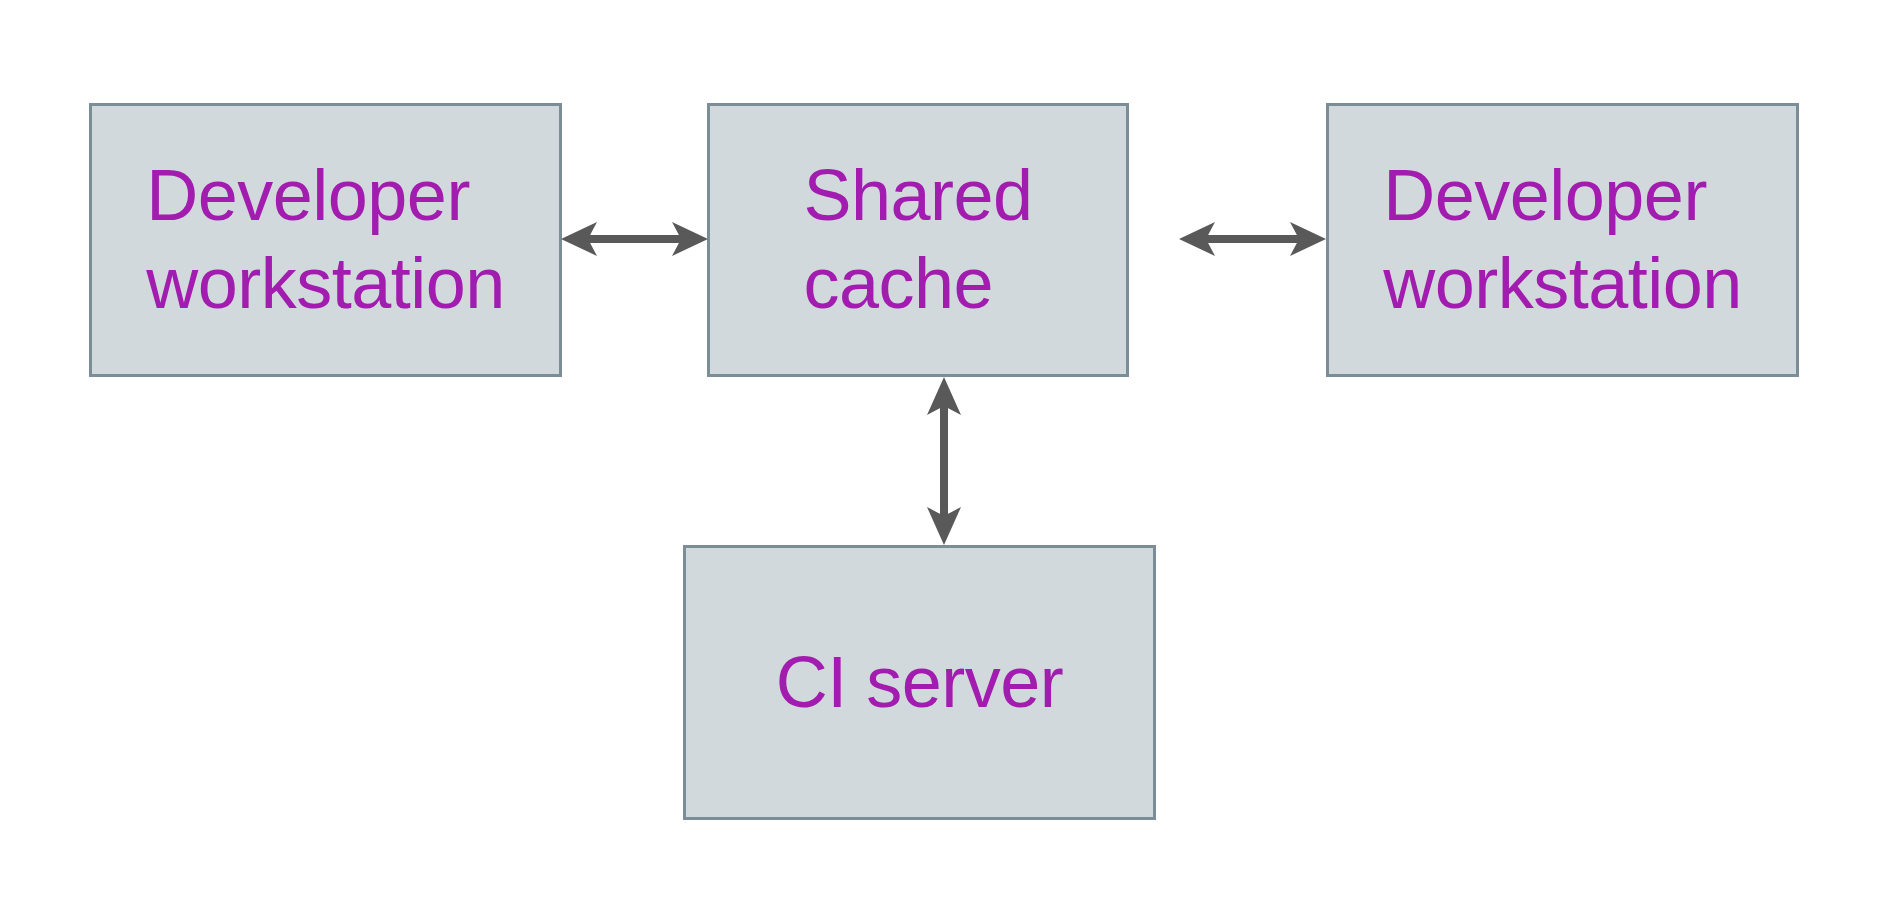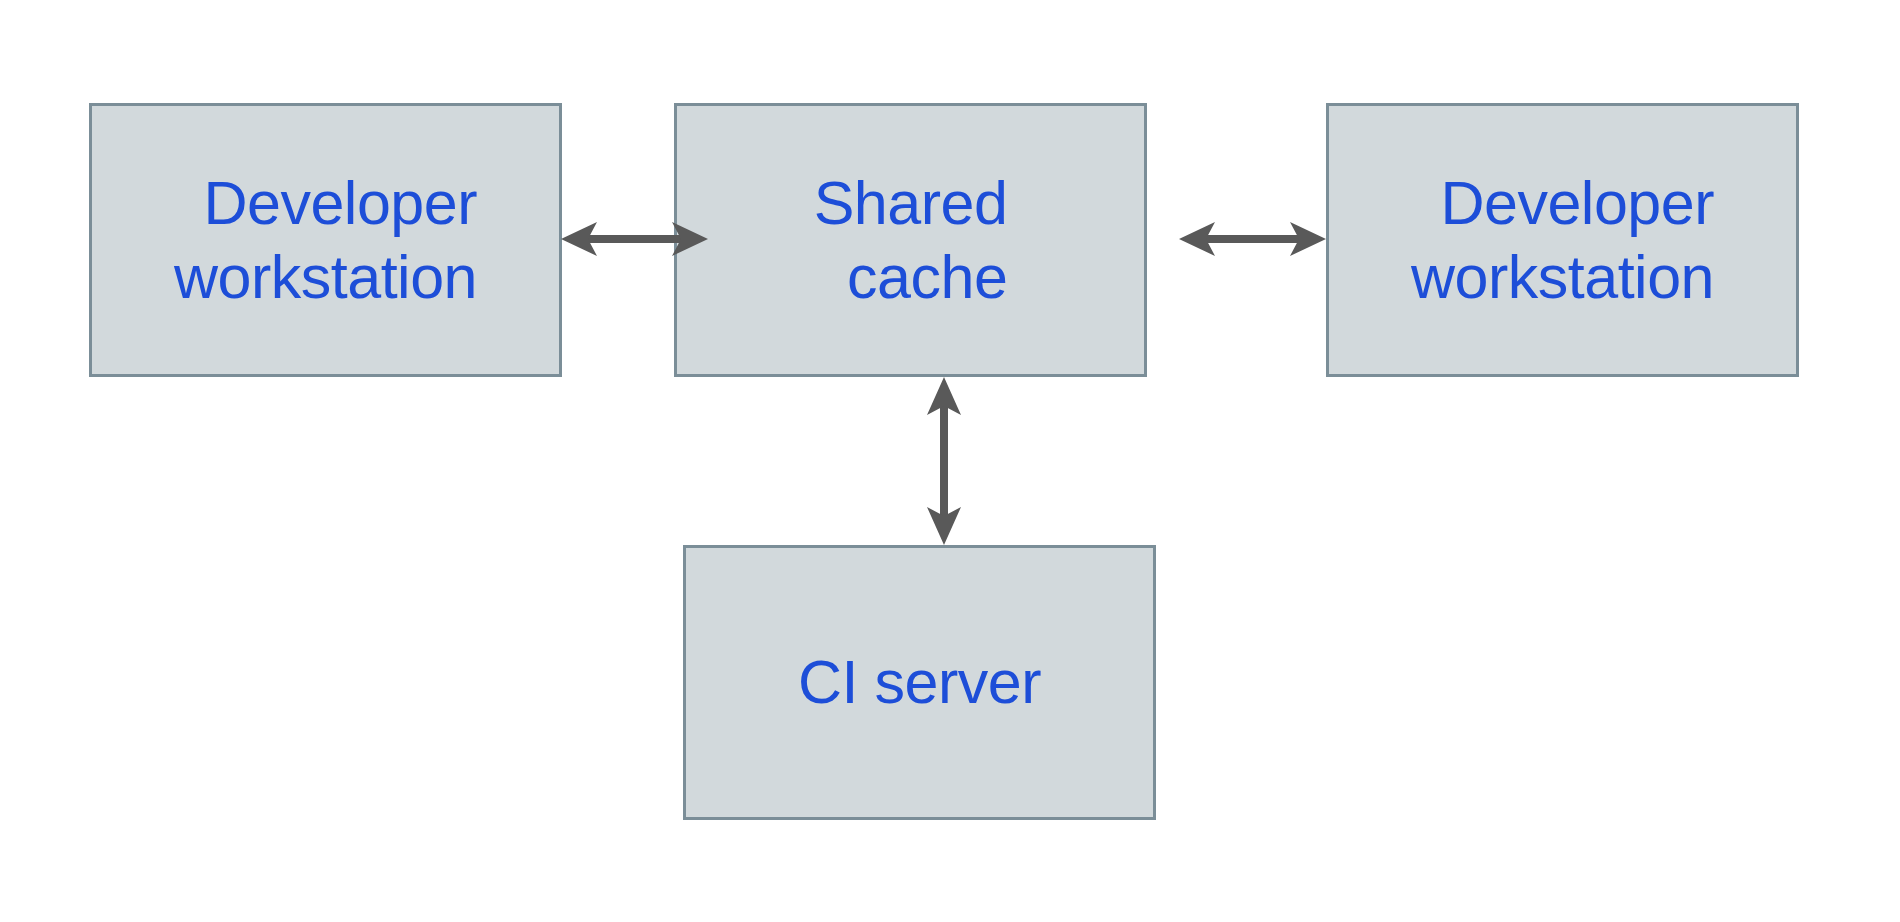--- a/index.html
+++ b/index.html
@@ -14,29 +14,29 @@
   .node {
     position: absolute;
     background: #d2d9dc;
     border: 3px solid #7b8e98;
     box-sizing: border-box;
     display: flex;
     align-items: center;
     justify-content: center;
   }
   .node-label {
-    color: #1d4ed8;
-    font-size: 61px;
+    color: #a21caf;
+    font-size: 72px;
     line-height: 1.22;
     letter-spacing: -0.5px;
-    text-align: right;
+    text-align: left;
     white-space: pre-line;
   }
   .node-dev-left    { left:  89px; top: 103px; width: 473px; height: 274px; }
-  .node-shared-cache{ left: 674px; top: 103px; width: 473px; height: 274px; }
+  .node-shared-cache{ left: 707px; top: 103px; width: 422px; height: 274px; }
   .node-dev-right   { left:1326px; top: 103px; width: 473px; height: 274px; }
   .node-ci-server   { left: 683px; top: 545px; width: 473px; height: 275px; }
 
   .edge { position: absolute; }
   .edge-left  { left:  559px; top: 219px; }
   .edge-right { left: 1177px; top: 219px; }
   .edge-down  { left:  924px; top: 375px; }
   .edge line    { stroke: #595959; stroke-width: 8; }
   .edge polygon { fill: #595959; }
 </style>

